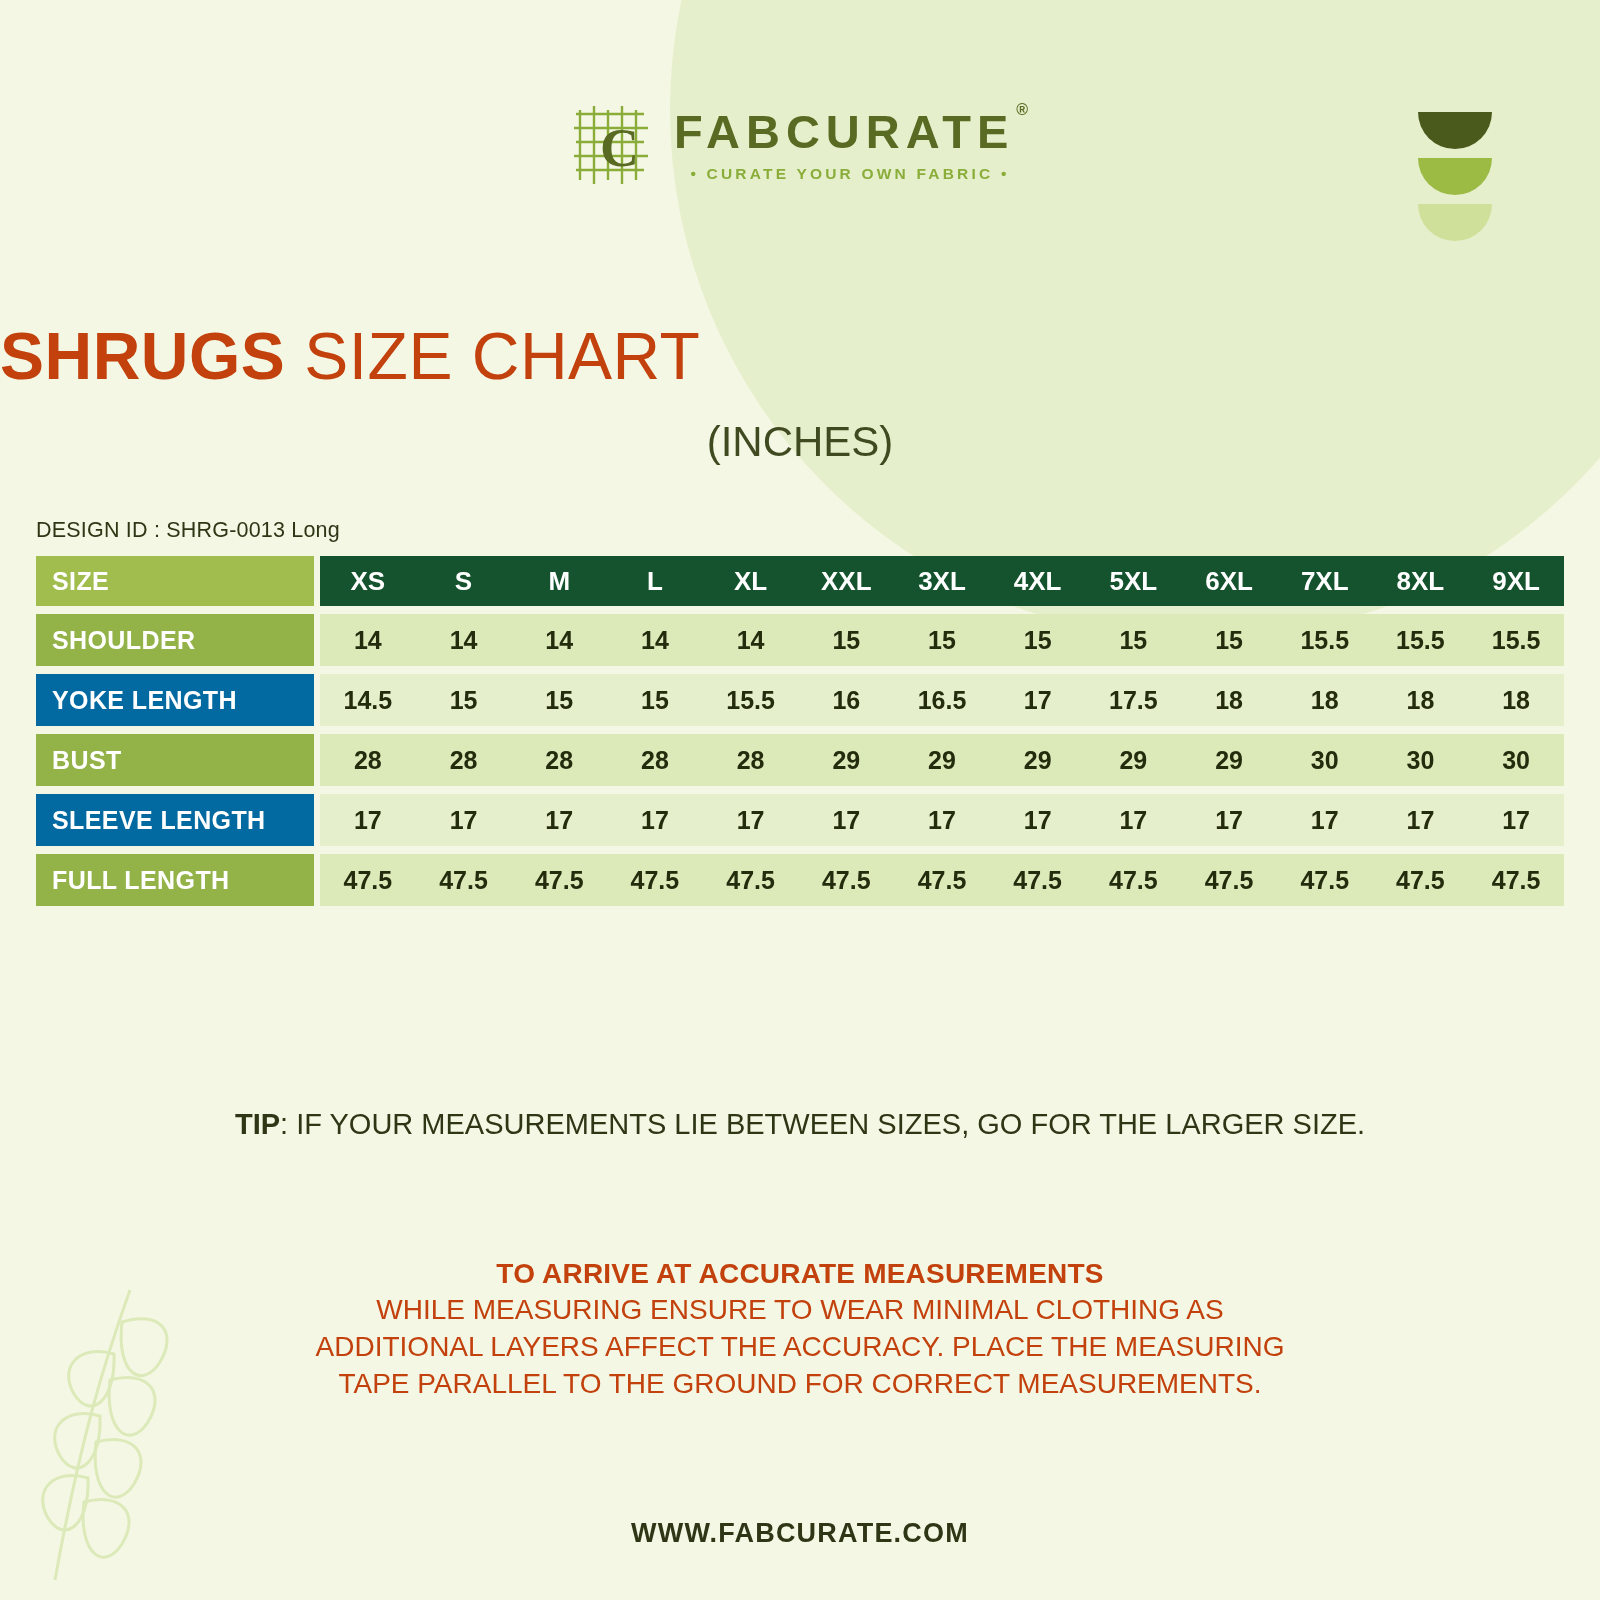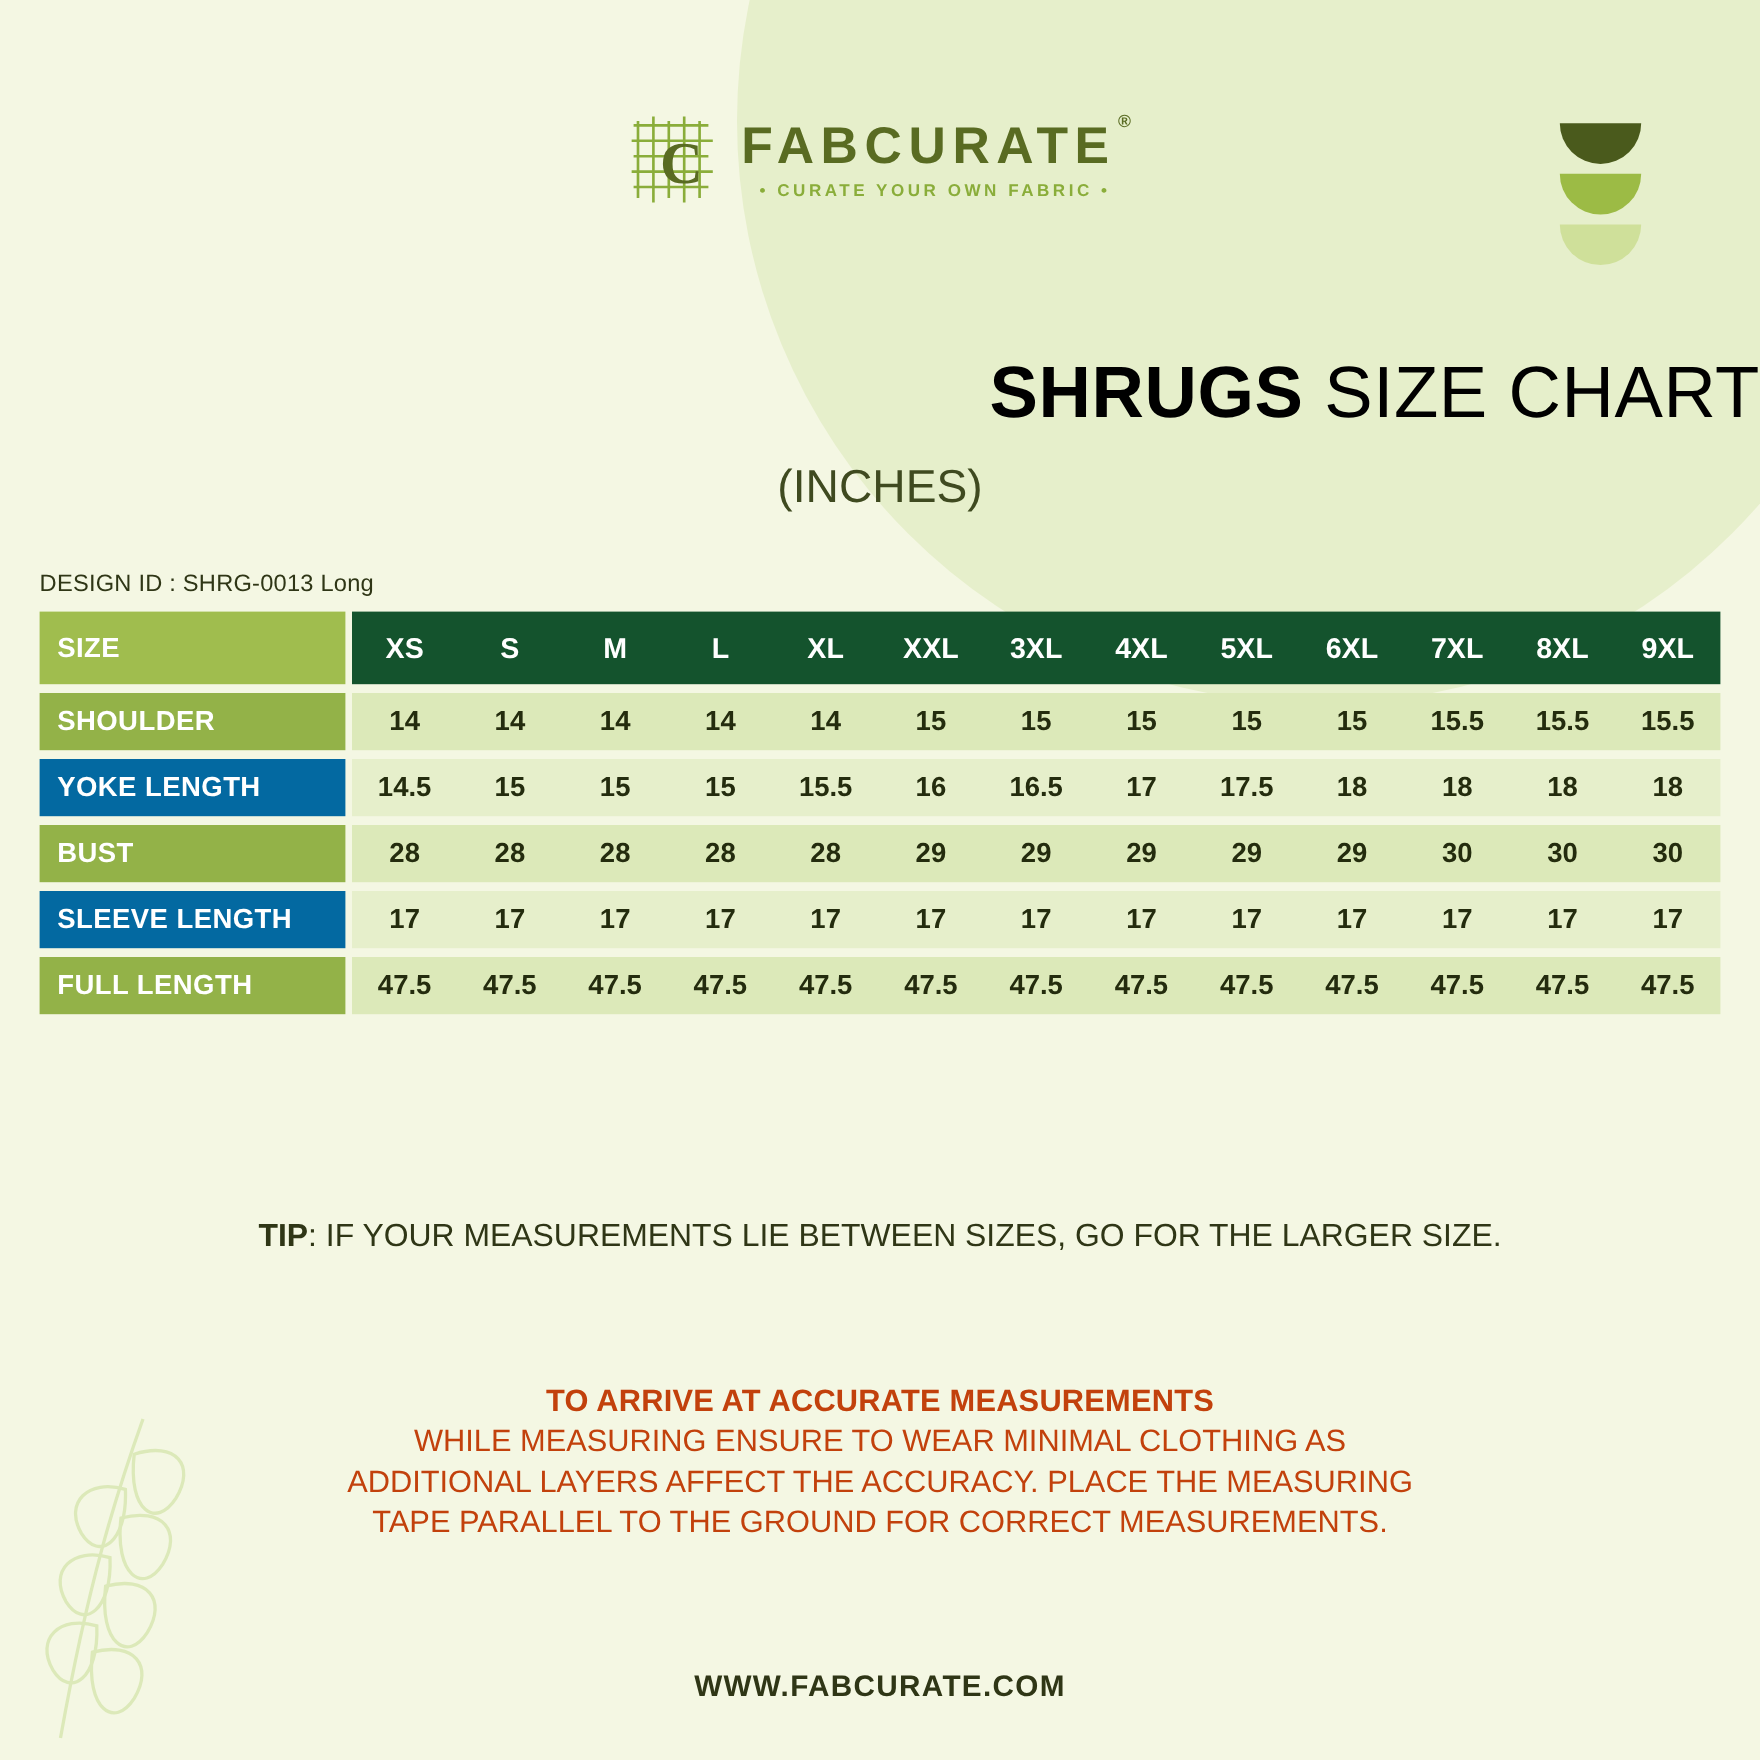--- a/index.html
+++ b/index.html
@@ -62,22 +62,22 @@
     z-index: 3;
   }
   .bowl { width: 74px; height: 37px; border-radius: 0 0 74px 74px; }
   .bowl.b1 { background: #4a5a1c; }
   .bowl.b2 { background: #9cbb45; }
   .bowl.b3 { background: #cfe09a; }
 
   
   .title {
     position: absolute; left: 0; right: 0; top: 318px;
-    text-align: right;
-    font-size: 66px; color: #000000; letter-spacing: 0.5px;
+    text-align: left;
+    font-size: 66px; color: #c2410c; letter-spacing: 0.5px;
     font-weight: 400;
   }
   .title b { font-weight: 700; }
   .subtitle {
     position: absolute; left: 0; right: 0; top: 418px;
     text-align: center; font-size: 42px; color: #3f4a20; font-weight: 400;
   }
 
   
   .design-id {
@@ -103,21 +103,21 @@
     flex: 1 1 auto;
     display: flex;
     margin-left: 6px;
   }
   .row .cells > div {
     flex: 1 1 0;
     display: flex; align-items: center; justify-content: center;
     font-size: 25px; color: #242c0e; font-weight: 700;
   }
   
-  .row.head { height: 66px; }
+  .row.head { height: 50px; }
   .row.head .label { background: #a0bd4e; }
   .row.head .cells { background: #14532d; }
   .row.head .cells > div { color: #ffffff; font-weight: 700; font-size: 26px; }
 
   .row.dark .label { background: #93b248; }
   .row.dark .cells { background: #dce9b9; }
   .row.light .label { background: #0369a1; }
   .row.light .cells { background: #e6efcb; }
 
   

